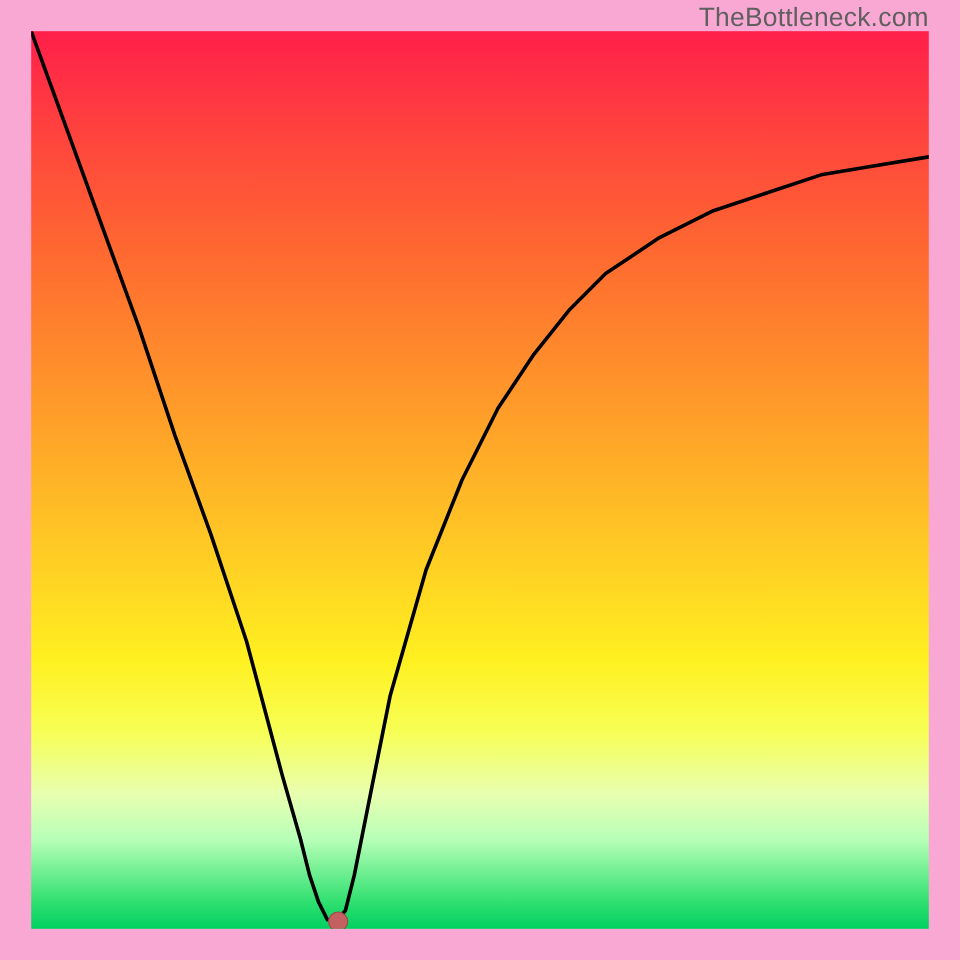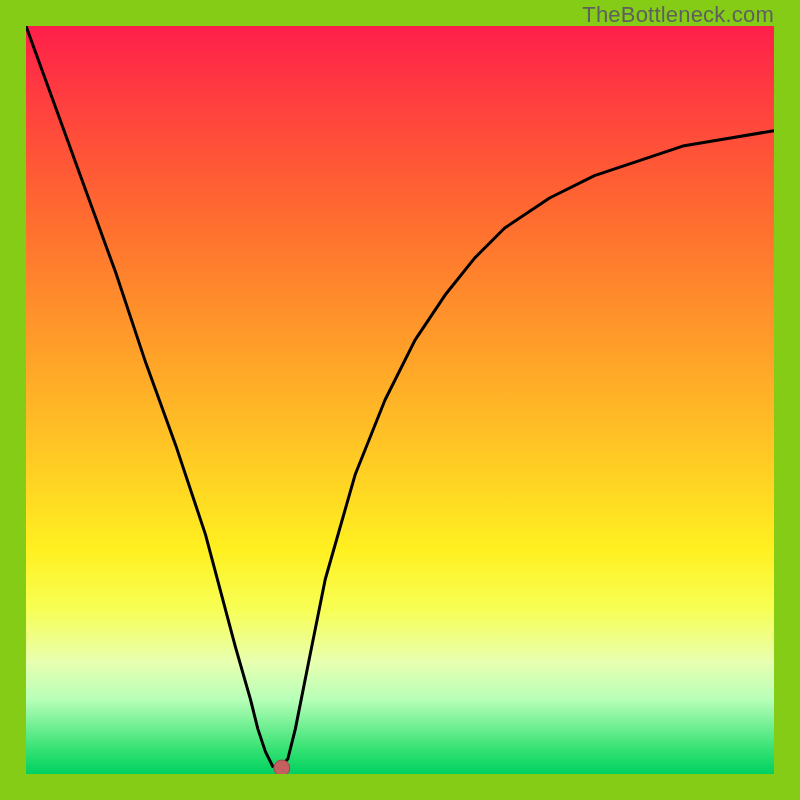--- a/index.html
+++ b/index.html
@@ -7,21 +7,21 @@
     padding: 0;
     width: 800px;
     height: 800px;
     overflow: hidden;
     font-family: Arial, Helvetica, sans-serif;
   }
   .frame {
     position: relative;
     width: 800px;
     height: 800px;
-    background: #84cc16;
+    background: #f9a8d4;
   }
   .plot-area {
     position: absolute;
     left: 26px;
     top: 26px;
     width: 748px;
     height: 748px;
     background: linear-gradient(
       to bottom,
       #ff1f4a 0%,

